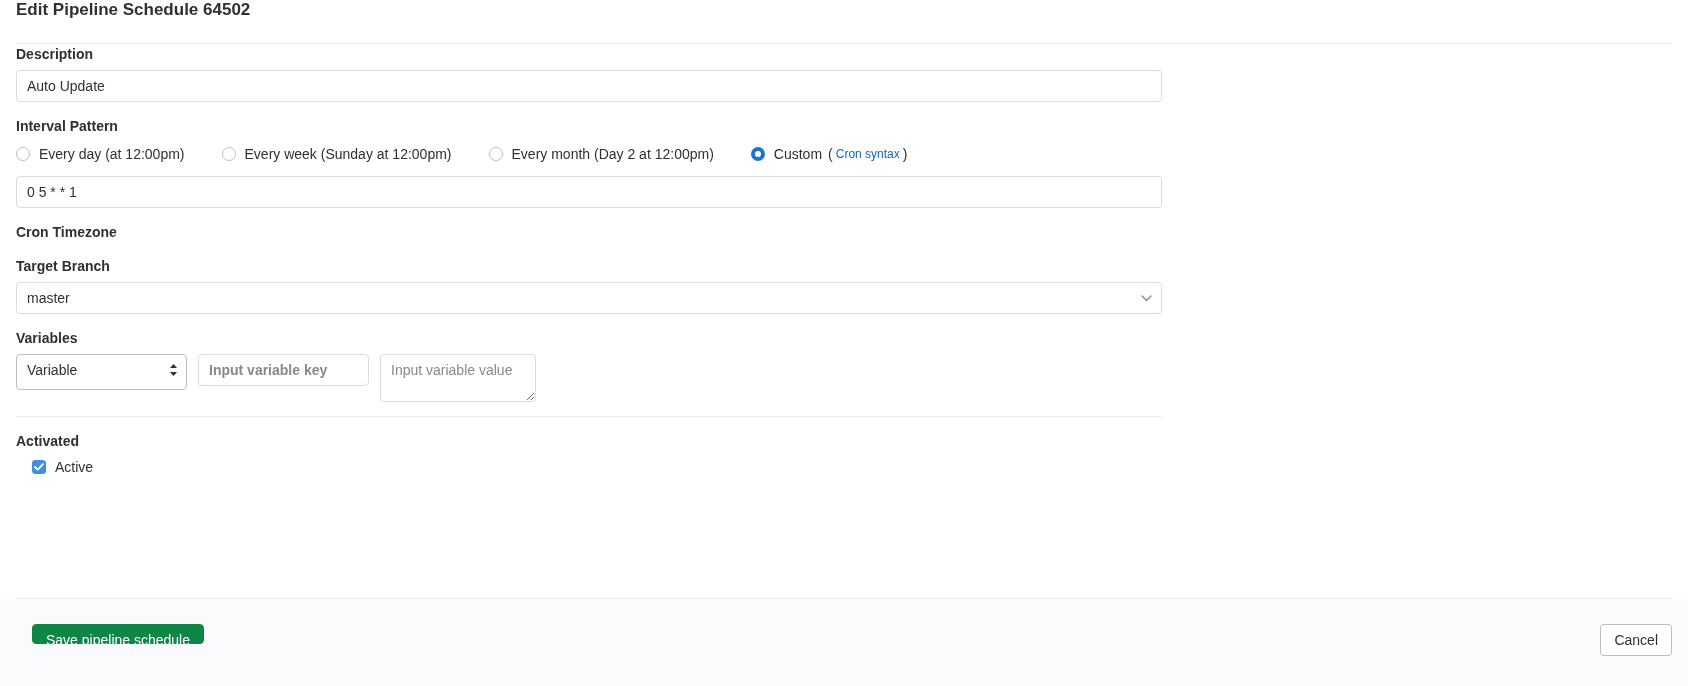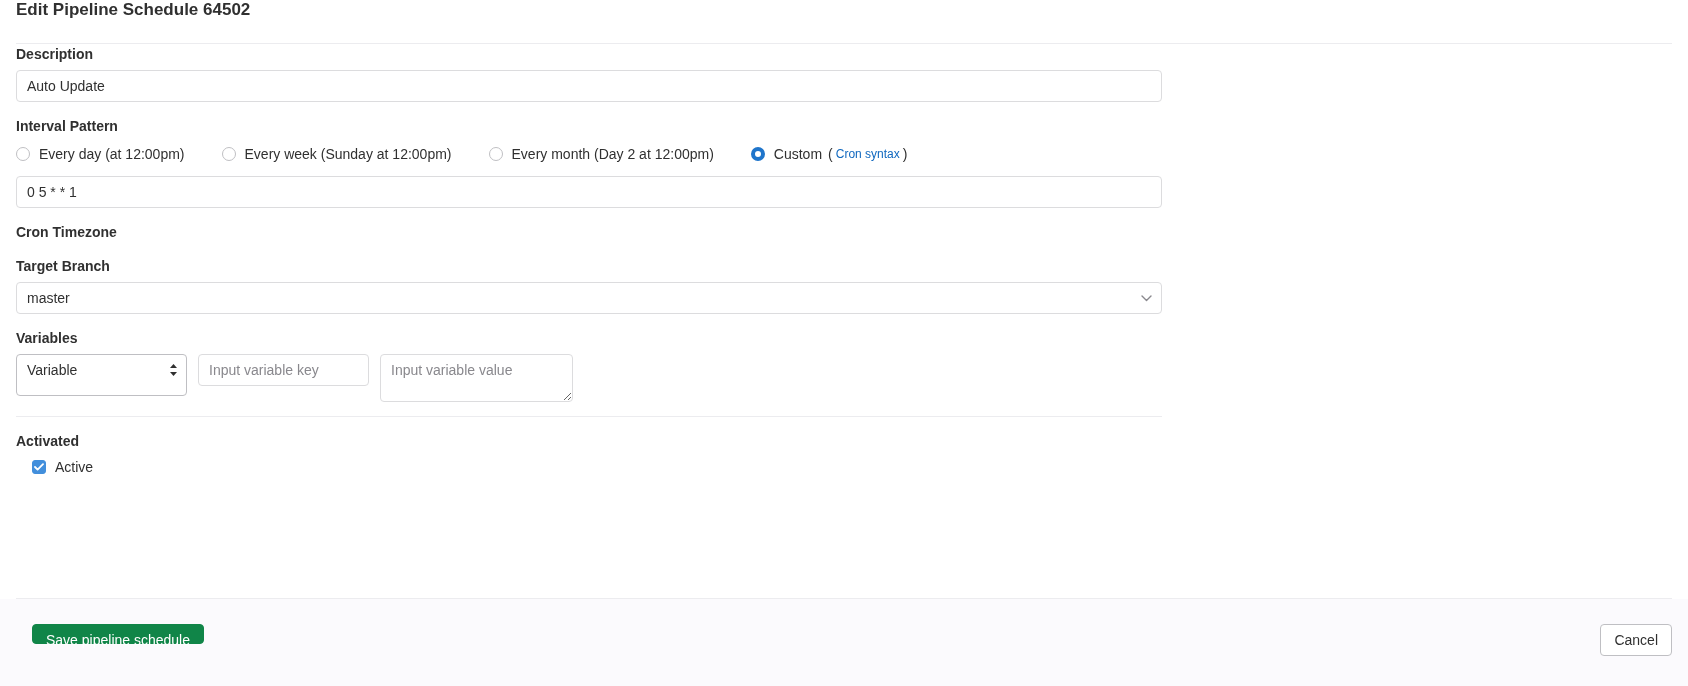--- a/index.html
+++ b/index.html
@@ -157,21 +157,21 @@
     align-items: flex-start;
     gap: 11px;
   }
   .var-select-wrap {
     position: relative;
     width: 171px;
     height: 32px;
   }
   .var-select {
     width: 171px;
-    height: 42px;
+    height: 36px;
     border: 1px solid #bfbfc3;
     border-radius: 4px;
     background: #fff;
     font-size: 14px;
     color: #303030;
     padding: 0 26px 0 10px;
     line-height: 30px;
     font-family: "Liberation Sans", sans-serif;
   }
   .updown {
@@ -187,24 +187,25 @@
     width: 171px;
     height: 32px;
     border: 1px solid #dcdcde;
     border-radius: 4px;
     font-size: 14px;
     font-family: "Liberation Sans", sans-serif;
     padding: 0 10px;
     color: #303030;
     outline: none;
     background: #fff;
+    font-weight: bold;
   }
   .var-key::placeholder { color: #89888d; }
   .var-value {
-    width: 193px;
+    width: 156px;
     height: 48px;
     border: 1px solid #dcdcde;
     border-radius: 4px;
     font-size: 14px;
     font-family: "Liberation Sans", sans-serif;
     padding: 6px 10px;
     color: #303030;
     outline: none;
     resize: vertical;
     background: #fff;

